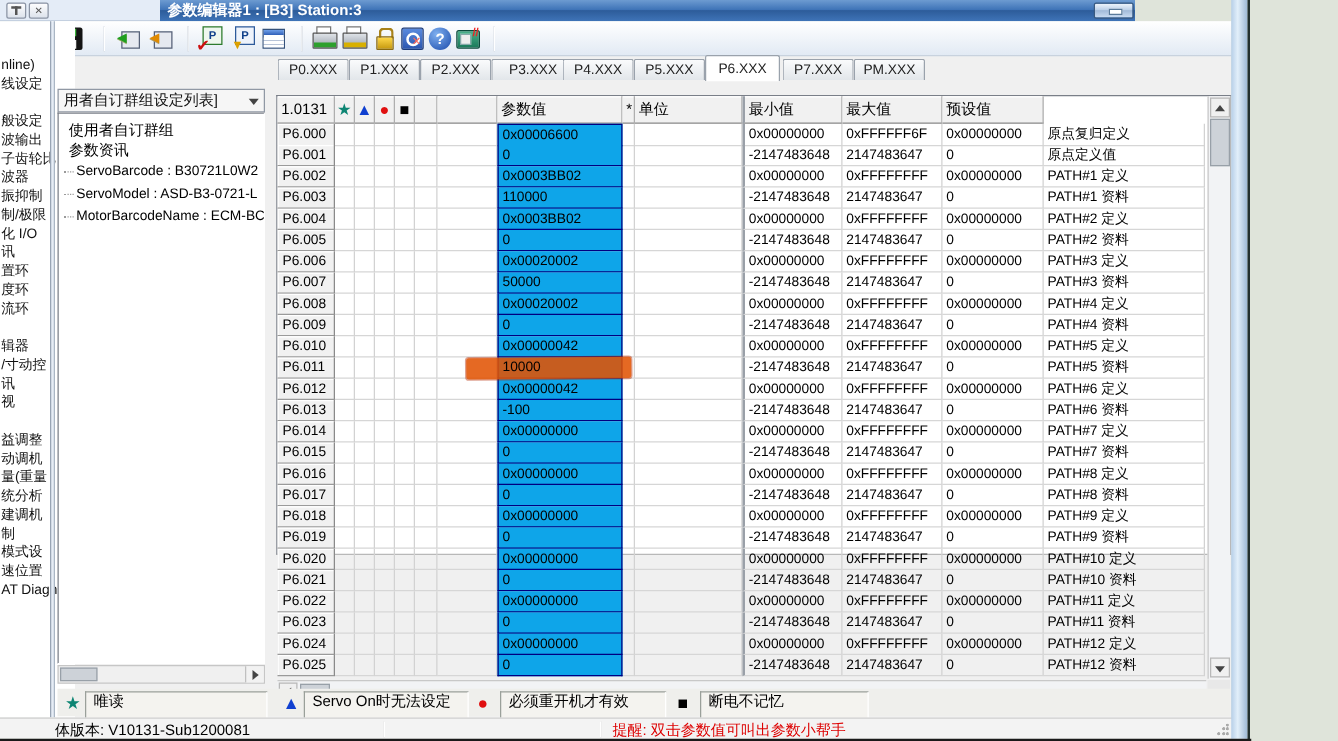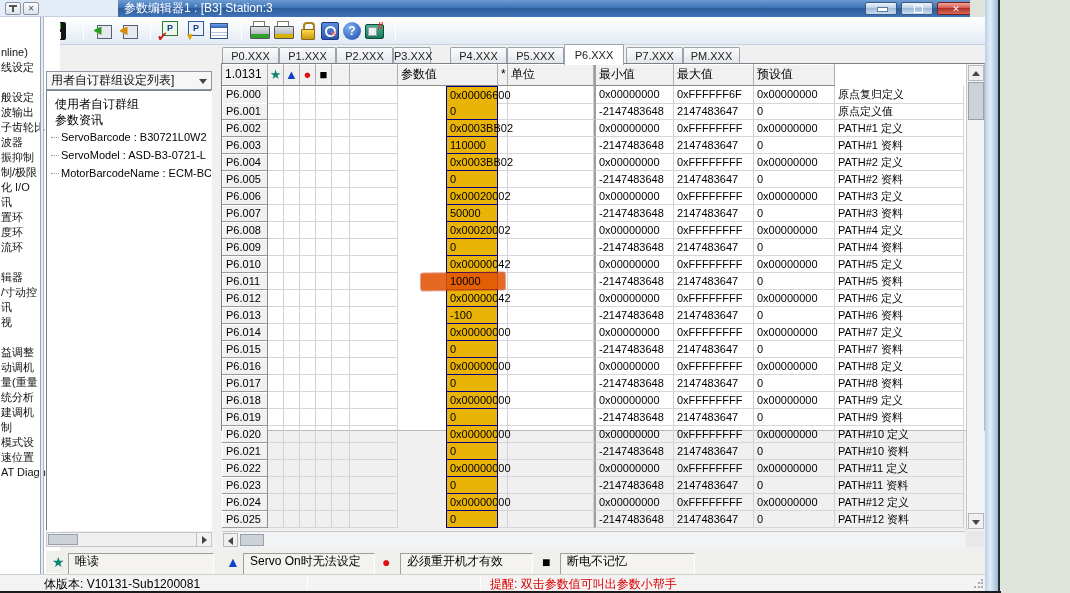--- a/index.html
+++ b/index.html
@@ -13,23 +13,23 @@
 
   
   .dock-head{position:absolute;left:0;top:0;width:133px;height:17px;background:#e4ecf7;border-bottom:1px solid #c4d0e0;}
   .dhbtn{position:absolute;top:2px;width:16px;height:13px;border:1px solid #8a93a3;border-radius:2px;
     background:linear-gradient(#fdfdfe,#dde3ec);font:8px/11px "Liberation Sans",sans-serif;text-align:center;color:#555;}
   .dhbtn.pin{left:5px;}
   .dhbtn.pin::before{content:"";position:absolute;left:6px;top:2px;width:2px;height:7px;background:#555;}
   .dhbtn.pin::after{content:"";position:absolute;left:3px;top:2px;width:8px;height:2px;background:#555;}
 
   
-  .titlebar{position:absolute;left:118px;top:0;width:852px;height:17px;
+  .titlebar{position:absolute;left:128px;top:0;width:780px;height:17px;
     background:linear-gradient(#6d9bd1,#3f74b8 45%,#2d5c9a 50%,#3f74b8);color:#fff;
-    font-size:12px;font-weight:normal;line-height:17px;padding-left:6px;white-space:nowrap;overflow:hidden;}
+    font-size:12px;font-weight:bold;line-height:17px;padding-left:6px;white-space:nowrap;overflow:hidden;}
   .wb{position:absolute;top:2px;height:13px;border:1px solid #3a5a80;border-radius:2px;
     background:linear-gradient(#eef4fb,#bcd0e8 45%,#a2bad9 50%,#cadcf2);}
   .wb.min{left:747px;width:32px;}
   .wb.min::before{content:"";position:absolute;left:11px;bottom:2px;width:9px;height:3px;background:#fff;border:1px solid #5a7a9a;}
   .wb.res{left:783px;width:32px;}
   .wb.res::before{content:"";position:absolute;left:12px;top:2px;width:7px;height:6px;border:1px solid #fff;background:transparent;}
   .wb.cls{left:819px;width:38px;background:linear-gradient(#f0a8a0,#d4574a 45%,#b03228 50%,#d86a5a);border-color:#7a2018;}
   .wb.cls::before{content:"✕";position:absolute;left:0;right:0;top:0;text-align:center;color:#fff;font:bold 9px/12px "DejaVu Sans",sans-serif;}
 
   
@@ -90,35 +90,35 @@
   .tree-hscroll .btn::before{content:"";position:absolute;left:5px;top:3px;width:0;height:0;border:4px solid transparent;border-left:5px solid #444;}
 
   
   .tabs{position:absolute;left:222px;top:46px;width:762px;height:18px;}
   .tab{position:absolute;bottom:0;height:17px;width:57px;background:linear-gradient(#fafbfc,#e2e6ea);
     border:1px solid #9aa2ac;border-bottom:none;border-radius:2px 2px 0 0;
     font-size:11px;text-align:center;line-height:17px;color:#222;}
   .tab.active{bottom:-1px;height:21px;background:#fff;z-index:5;line-height:20px;}
 
   
-  .gridwrap{position:absolute;left:221px;top:63px;width:764px;height:368px;background:#fff;
+  .gridwrap{position:absolute;left:221px;top:76px;width:764px;height:368px;background:#fff;
     border:1px solid;border-color:#7a7f88 #b8b8b8 #b8b8b8 #7a7f88;}
   .grow,.ghead{position:relative;display:grid;
     grid-template-columns:46px 16px 16px 16px 16px 18px 48px 100px 10px 86px 80px 80px 81px 129px;width:742px;}
   .ghead{height:22px;}
   .grow{height:17px;}
   .cell{height:100%;overflow:hidden;white-space:nowrap;font-size:11px;line-height:16px;color:#000;
     border-right:1px solid #d2d2d2;border-bottom:1px solid #d6d6d6;padding-left:3px;}
   .ghead .cell{background:#f1f1f1;border-right:1px solid #aeaeae;border-bottom:1px solid #8a8a8a;
     box-shadow:inset 0 1px 0 #fff;font-size:12px;line-height:21px;}
   .ghead .sym{padding:0;text-align:center;font-size:13px;}
   .cell.cmin{border-left:2px solid #9aa0a8;}
   .cell.name{background:#f1f1f1;border-right:1px solid #8a8a8a;border-bottom:1px solid #9a9a9a;
     box-shadow:inset 0 1px 0 #fff,inset 1px 0 0 #fff;padding-left:4px;}
-  .cell.val{position:relative;background:#eab308;border:1px solid #000080;border-top:none;overflow:visible;margin-left:48px;}
+  .cell.val{position:relative;background:#0ea5e9;border:1px solid #000080;border-top:none;overflow:visible;}
   .grow.first .cell.val{border-top:1px solid #000080;}
   .cell.val .vt{position:relative;z-index:2;}
   .cell.val .mk{position:absolute;left:-26px;right:-8px;top:0;bottom:-1px;background:#e25303;opacity:.87;
     transform:rotate(-0.6deg);border-radius:2px;z-index:1;box-shadow:0 0 0 1px rgba(180,40,0,.5);}
 
   
   .vscroll{position:absolute;left:744px;top:0;width:18px;height:466px;background:#f2f3f5;border-left:1px solid #c8c8c8;}
   .vscroll .btn{position:absolute;left:1px;width:16px;height:16px;background:#f0f0f0;border:1px solid #b8b8b8;}
   .vscroll .up{top:1px;} .vscroll .dn{bottom:1px;}
   .vscroll .up::before{content:"";position:absolute;left:3px;top:5px;border:4px solid transparent;border-bottom:5px solid #444;border-top:none;}
@@ -246,21 +246,21 @@
     </div>
   <div class="tree-hscroll">
     <div class="thumb"></div>
     <div class="btn"></div>
   </div>
 
   <div class="tabs">
       <div class="tab" style="left: 0px; width: 57px;">P0.XXX</div>
       <div class="tab" style="left: 57px; width: 57px;">P1.XXX</div>
       <div class="tab" style="left: 114px; width: 57px;">P2.XXX</div>
-      <div class="tab" style="left: 171px; width: 38px;">P3.XXX</div>
+      <div class="tab" style="left: 171px; width: 67px;">P3.XXX</div>
       <div class="tab" style="left: 228px; width: 57px; text-align: center;">P4.XXX</div>
       <div class="tab" style="left: 285px; width: 57px;">P5.XXX</div>
       <div class="tab active" style="left: 342px; width: 60px;">P6.XXX</div>
       <div class="tab" style="left: 404px; width: 57px;">P7.XXX</div>
       <div class="tab" style="left: 461px; width: 57px;">PM.XXX</div>
     </div>
 
   <div class="gridwrap">
     <div class="ghead">
         <div class="cell ">1.0131</div>

